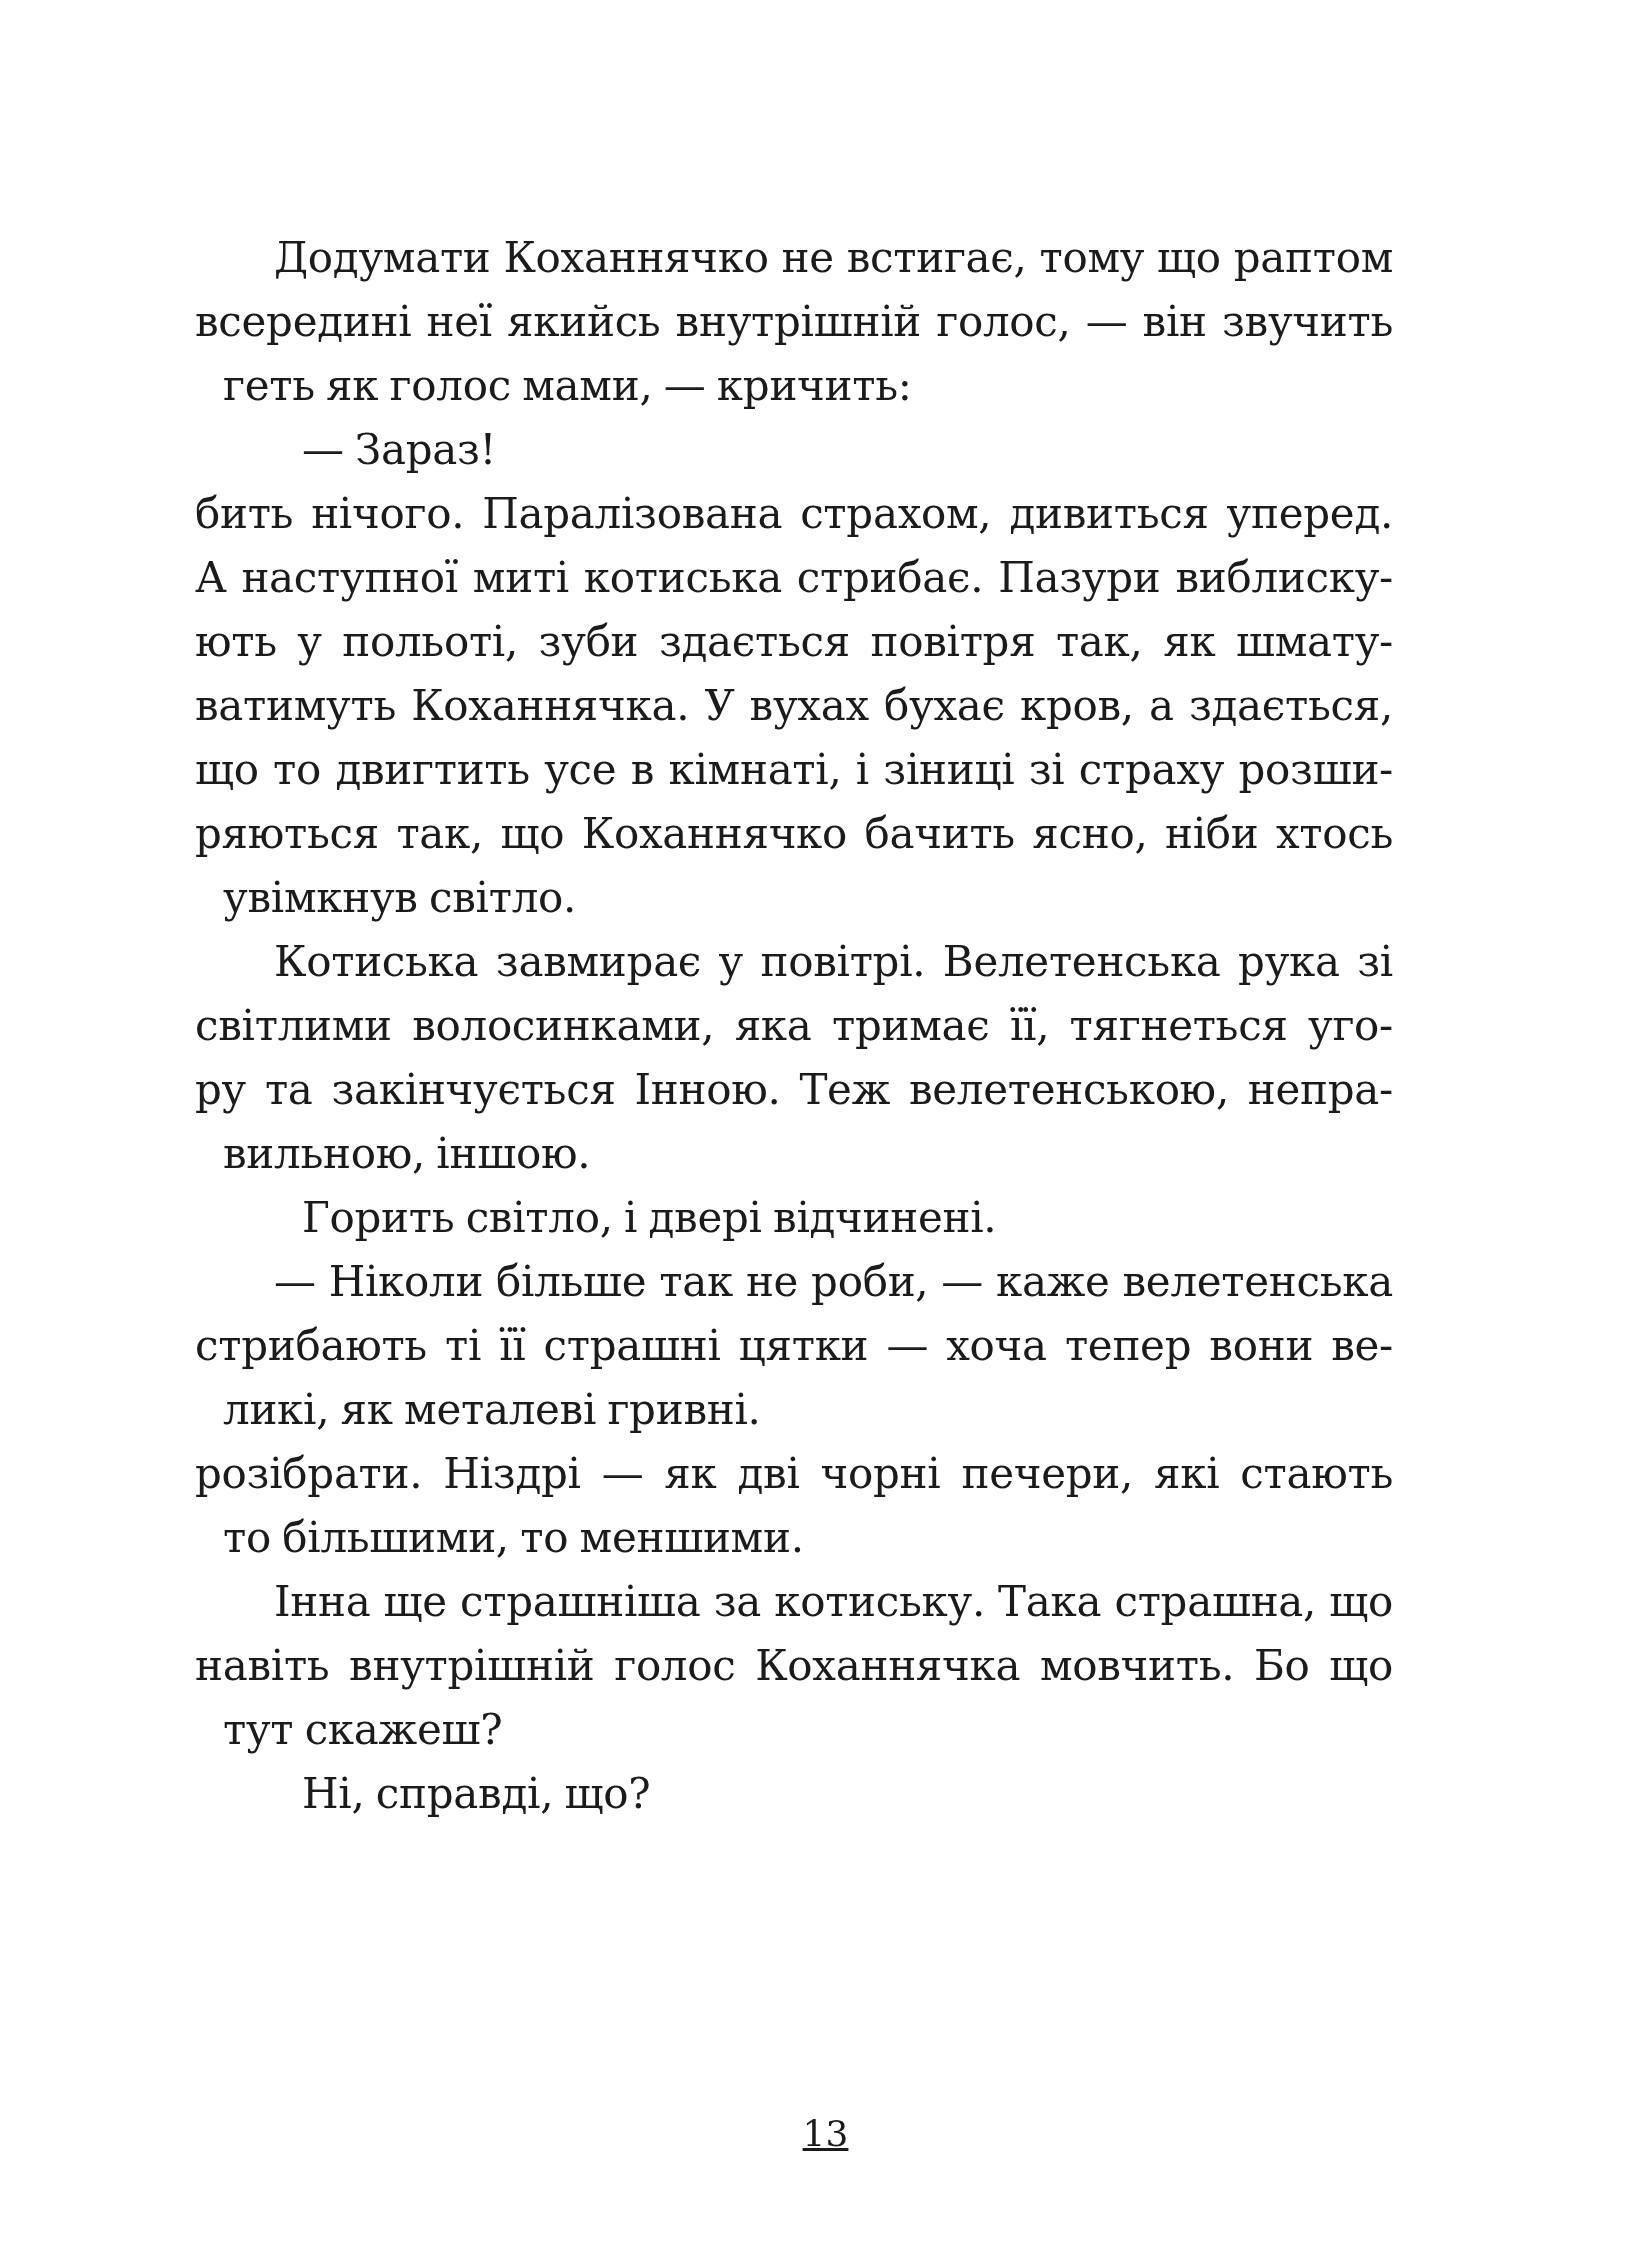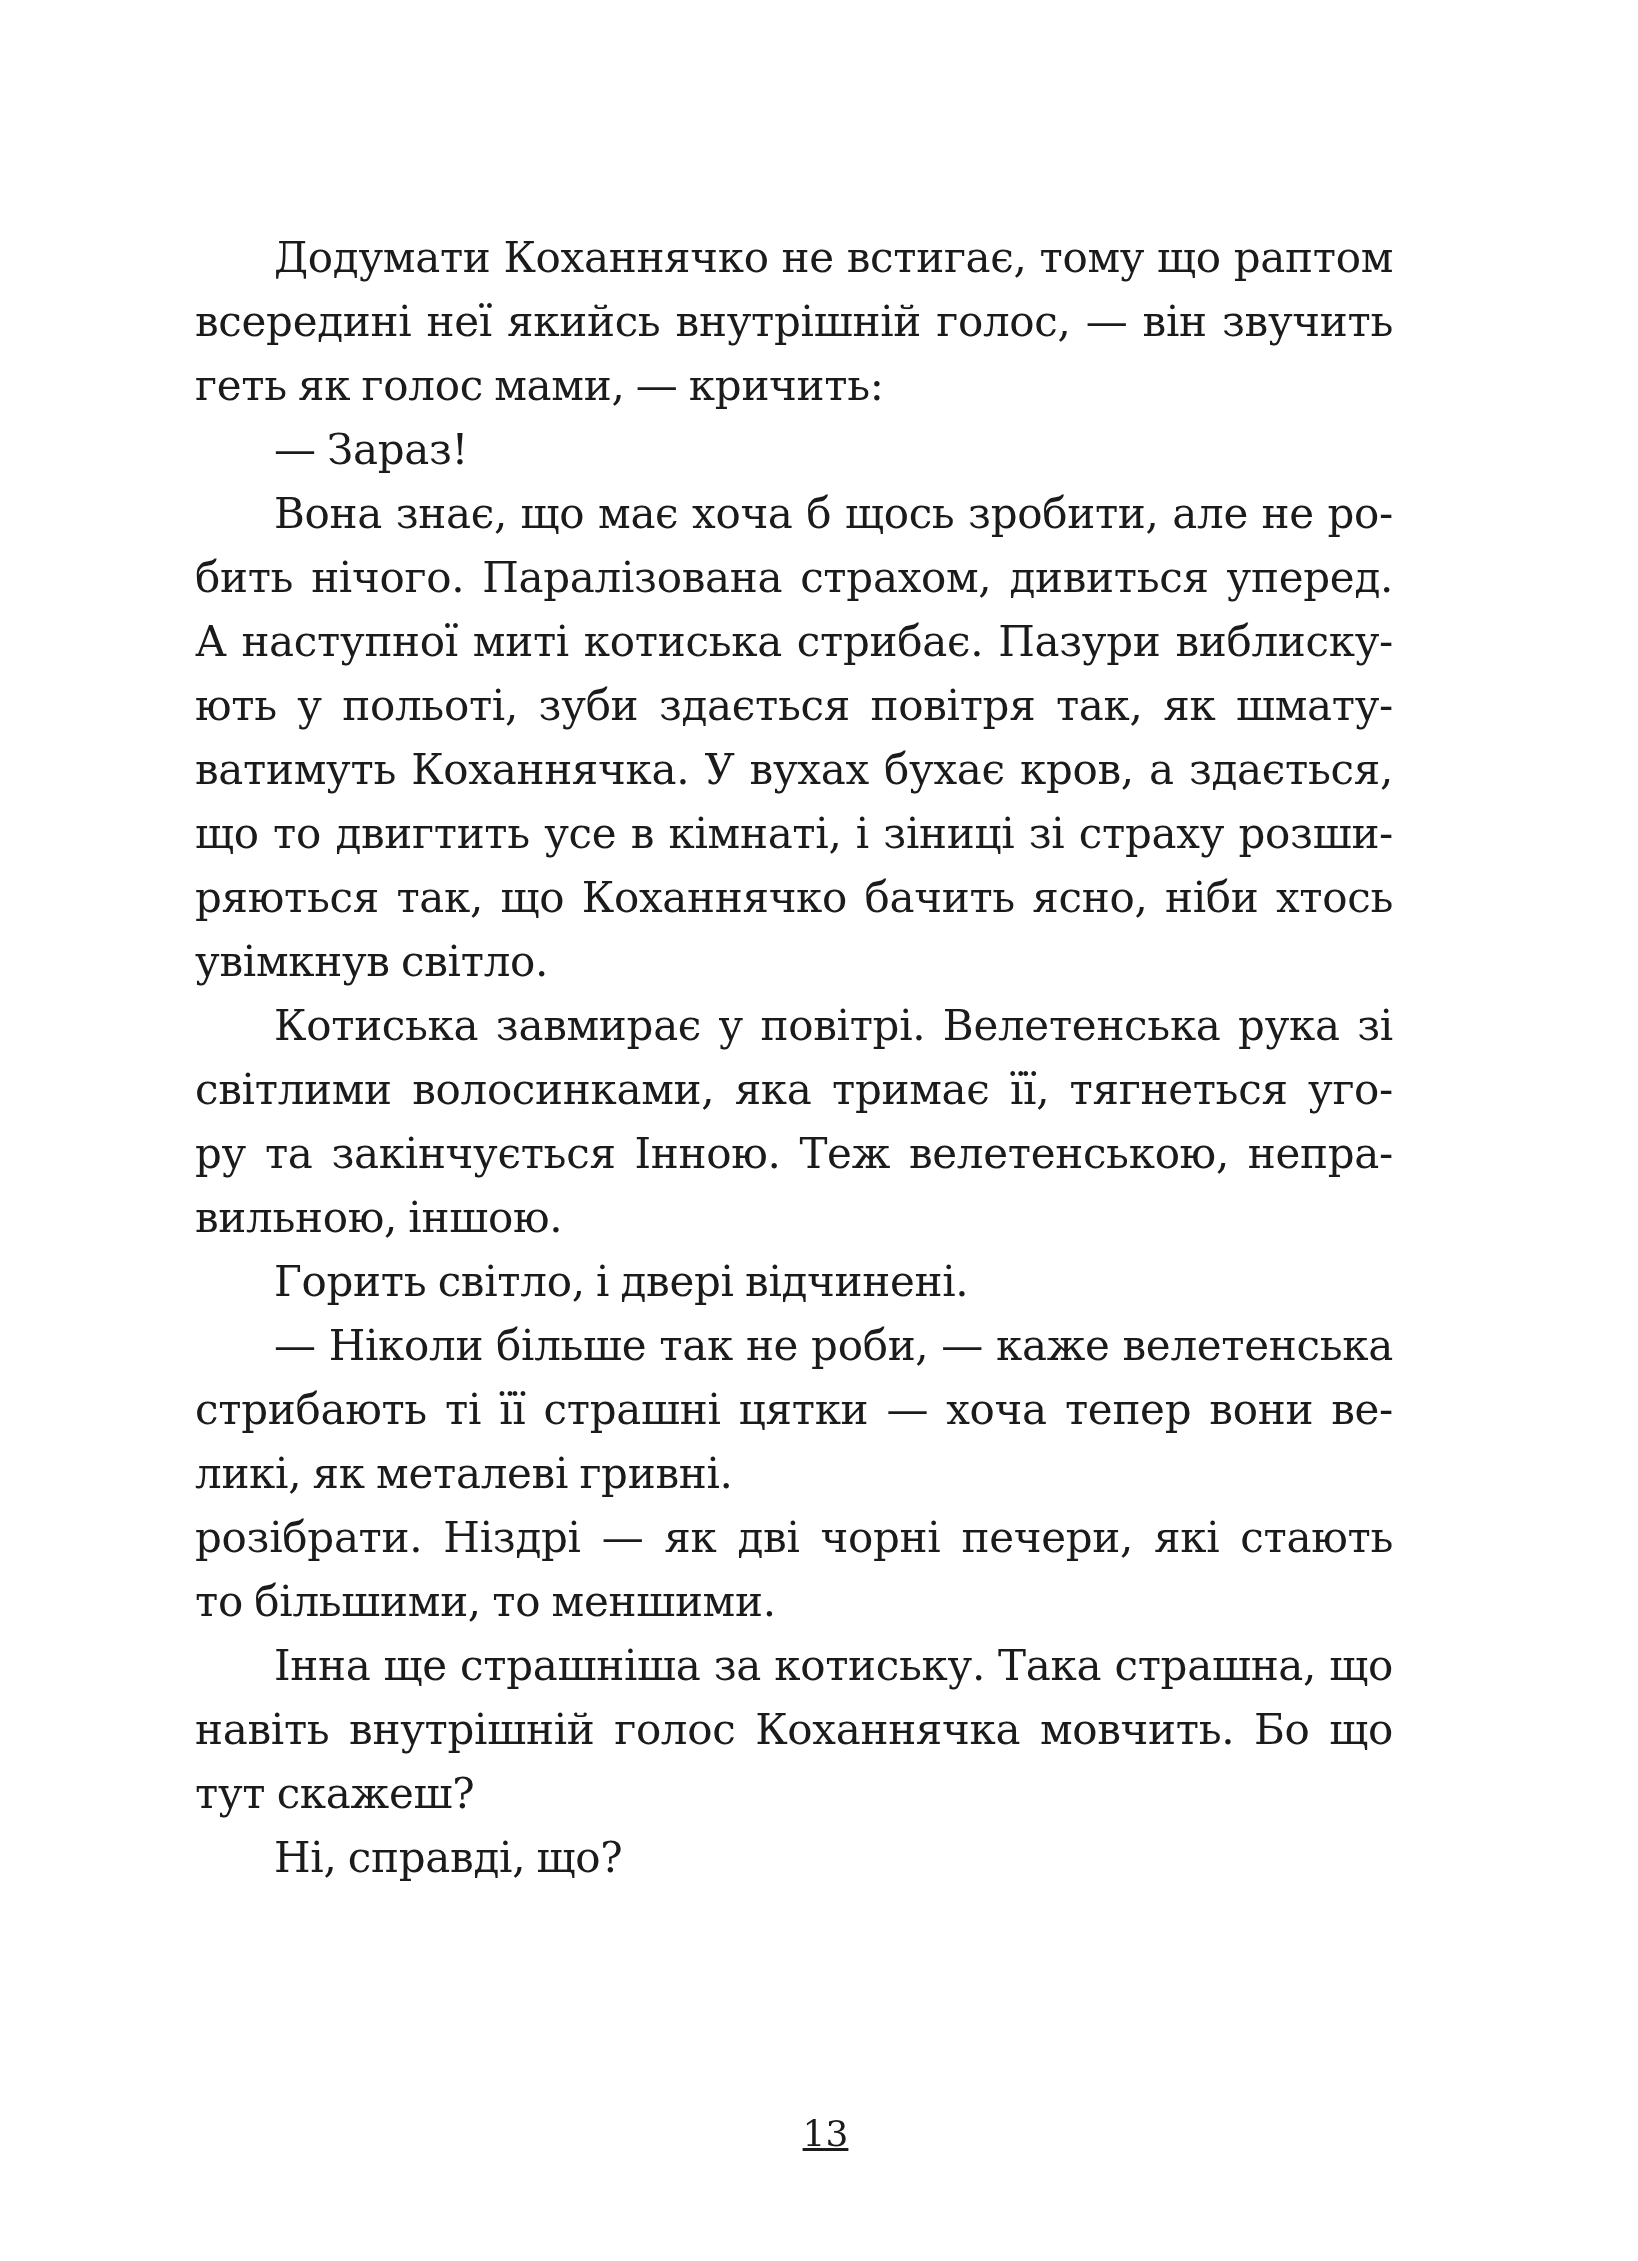--- a/index.html
+++ b/index.html
@@ -15,40 +15,39 @@
     font-family: "DejaVu Serif", serif;
     font-size: 42px;
     line-height: 64px;
     height: 64px;
     white-space: nowrap;
     text-align: justify;
     text-align-last: justify;
     word-spacing: -1.7px;
     letter-spacing: -0.3px;
   }
-  .line.last { text-align-last: left; }
+  .line.last { text-align-last: left; margin-left: 28px; }
   .line.indent { padding-left: 79px; }
   .page-number {
     position: absolute; left: 0; width: 1639px; top: 2108px;
     text-align: center;
     font-family: "DejaVu Serif", serif; font-size: 36px; line-height: 51px;
     color: #1b1b1b;
     padding-left: 12px; box-sizing: border-box; text-decoration: underline;
   }
 </style>
 </head>
 <body>
 
 <div class="page">
   <div class="column" id="column">
       <div class="line indent">Додумати Коханнячко не встигає, тому що раптом</div>
       <div class="line">всередині неї якийсь внутрішній голос, — він звучить</div>
       <div class="line last">геть як голос мами, — кричить:</div>
       <div class="line indent last">— Зараз!</div>
-      <div class="line indent">Вона знає, що має хоча б щось зробити, але не ро-</div>
       <div class="line">бить нічого. Паралізована страхом, дивиться уперед.</div>
       <div class="line">А наступної миті котиська стрибає. Пазури виблиску-</div>
       <div class="line">ють у польоті, зуби здається повітря так, як шмату-</div>
       <div class="line">ватимуть Коханнячка. У вухах бухає кров, а здається,</div>
       <div class="line">що то двигтить усе в кімнаті, і зіниці зі страху розши-</div>
       <div class="line">ряються так, що Коханнячко бачить ясно, ніби хтось</div>
       <div class="line last">увімкнув світло.</div>
       <div class="line indent">Котиська завмирає у повітрі. Велетенська рука зі</div>
       <div class="line">світлими волосинками, яка тримає її, тягнеться уго-</div>
       <div class="line">ру та закінчується Інною. Теж велетенською, непра-</div>

